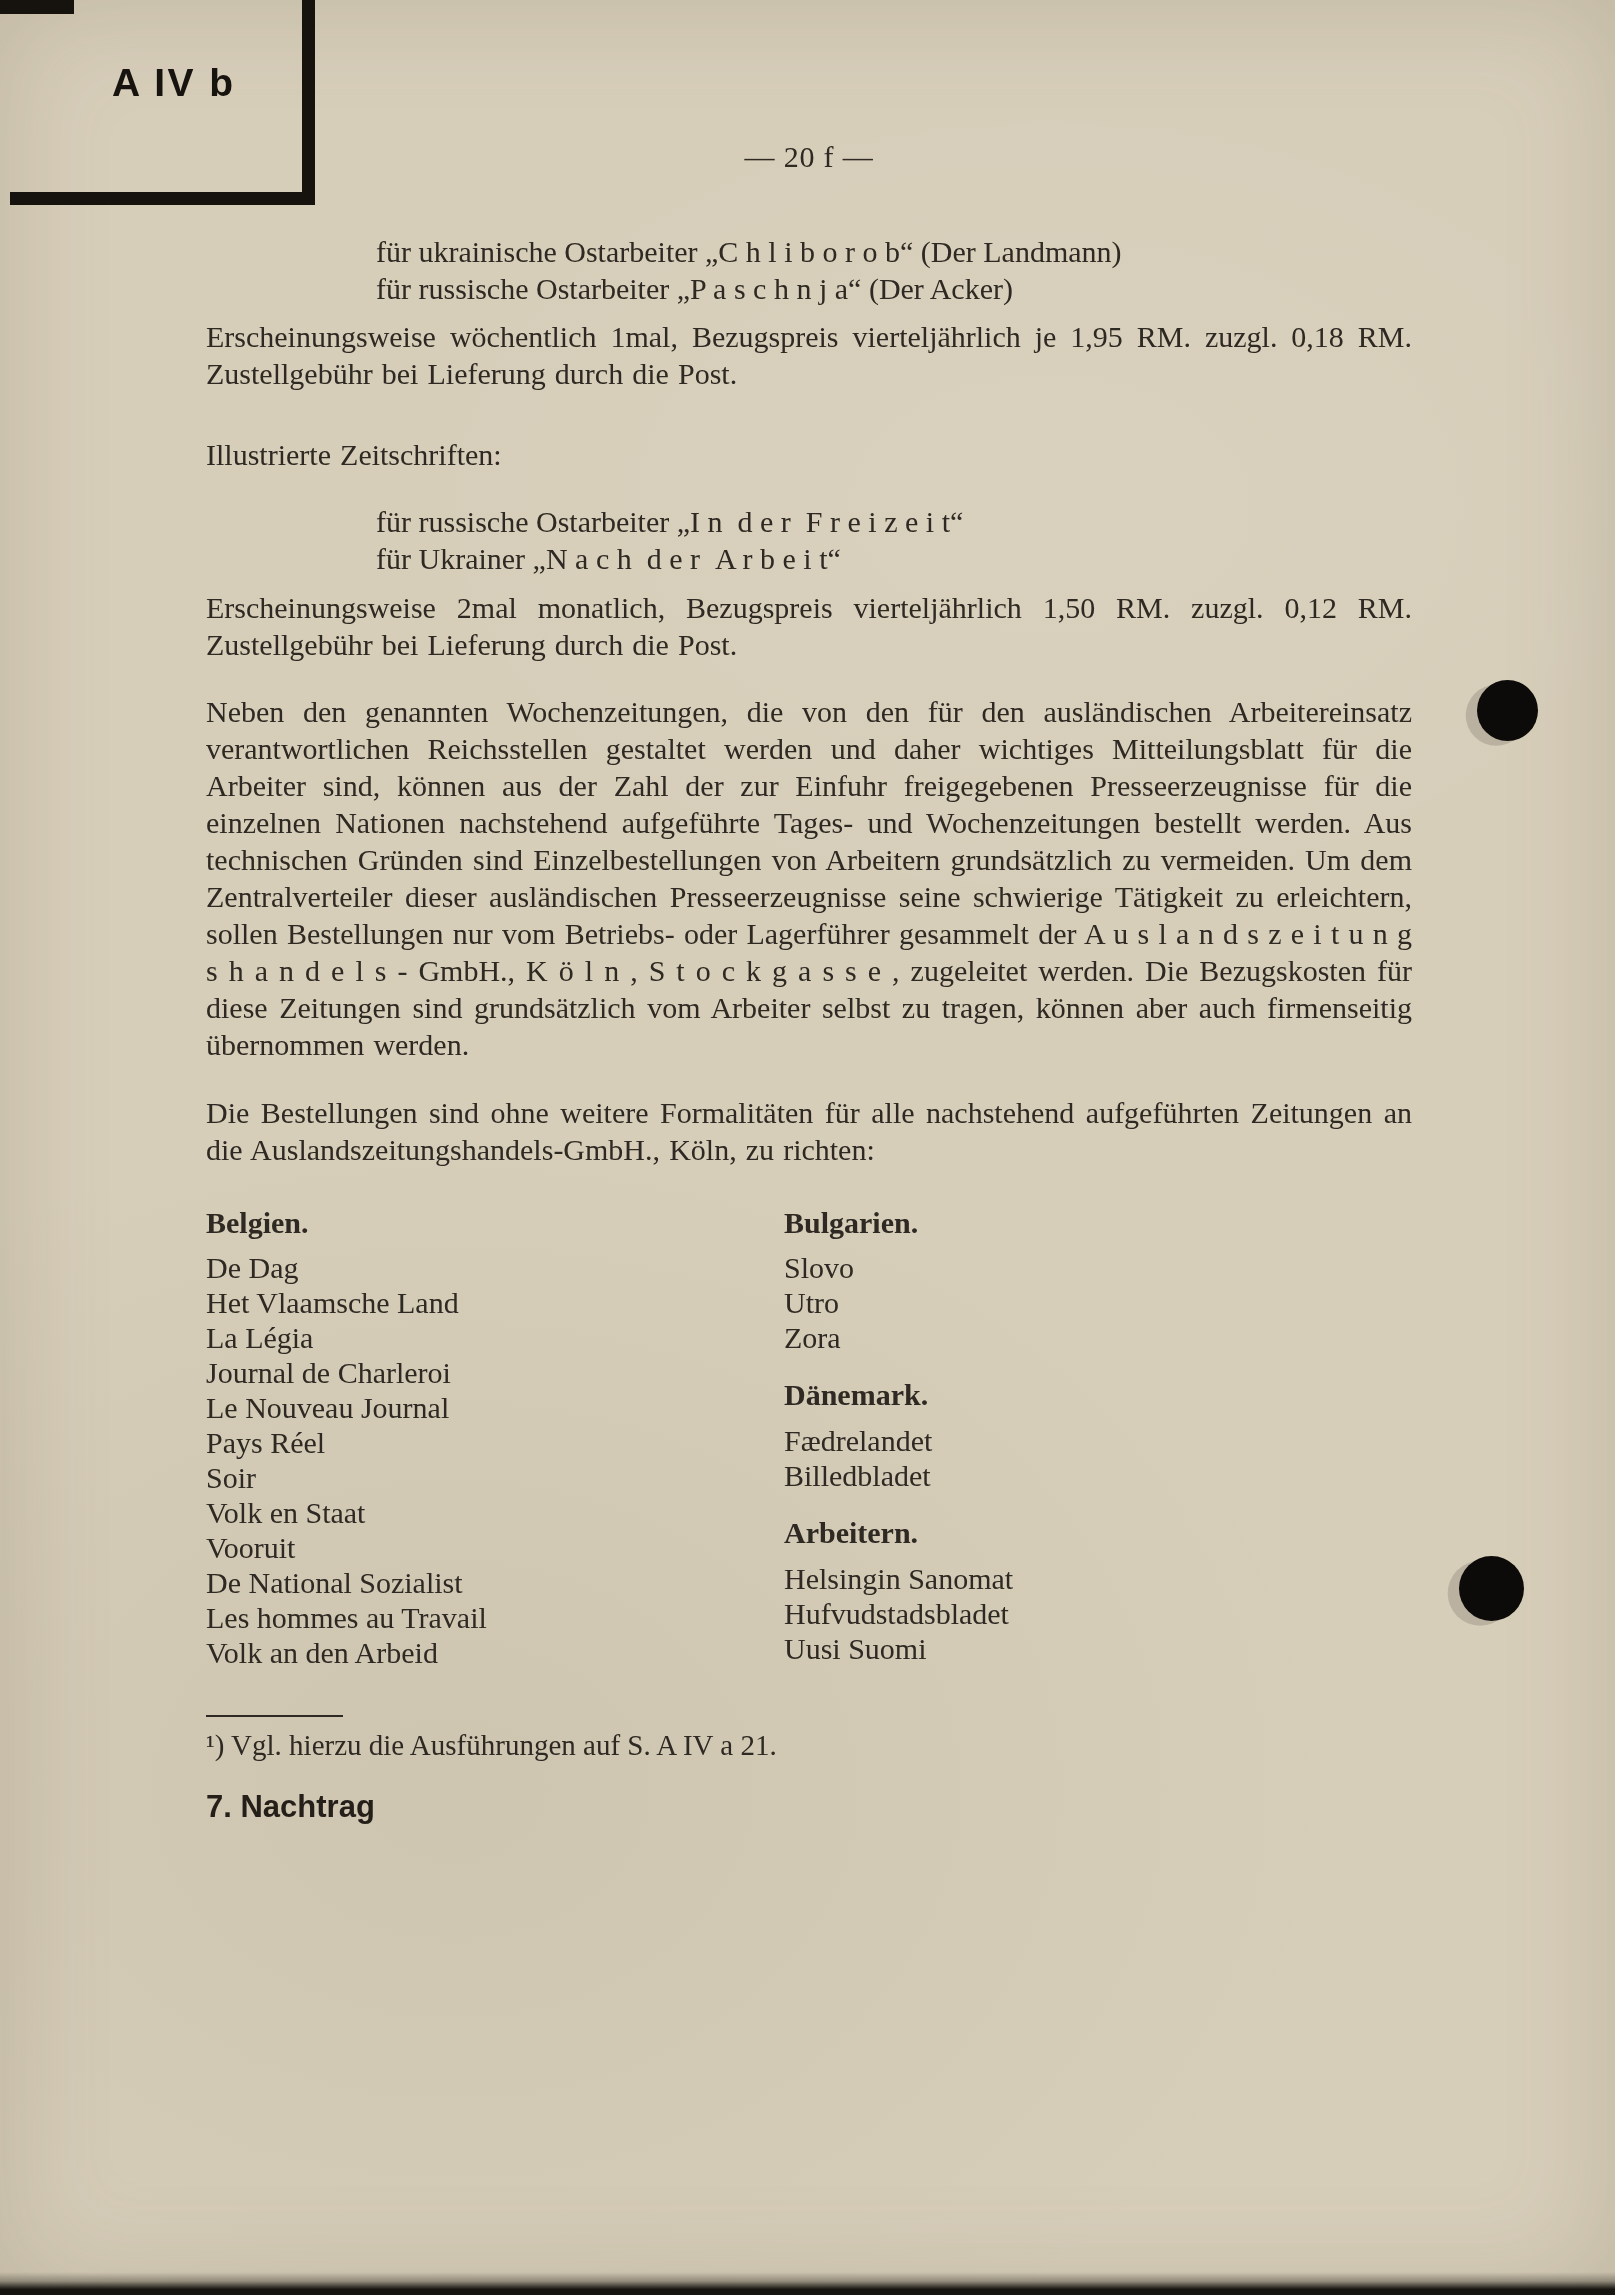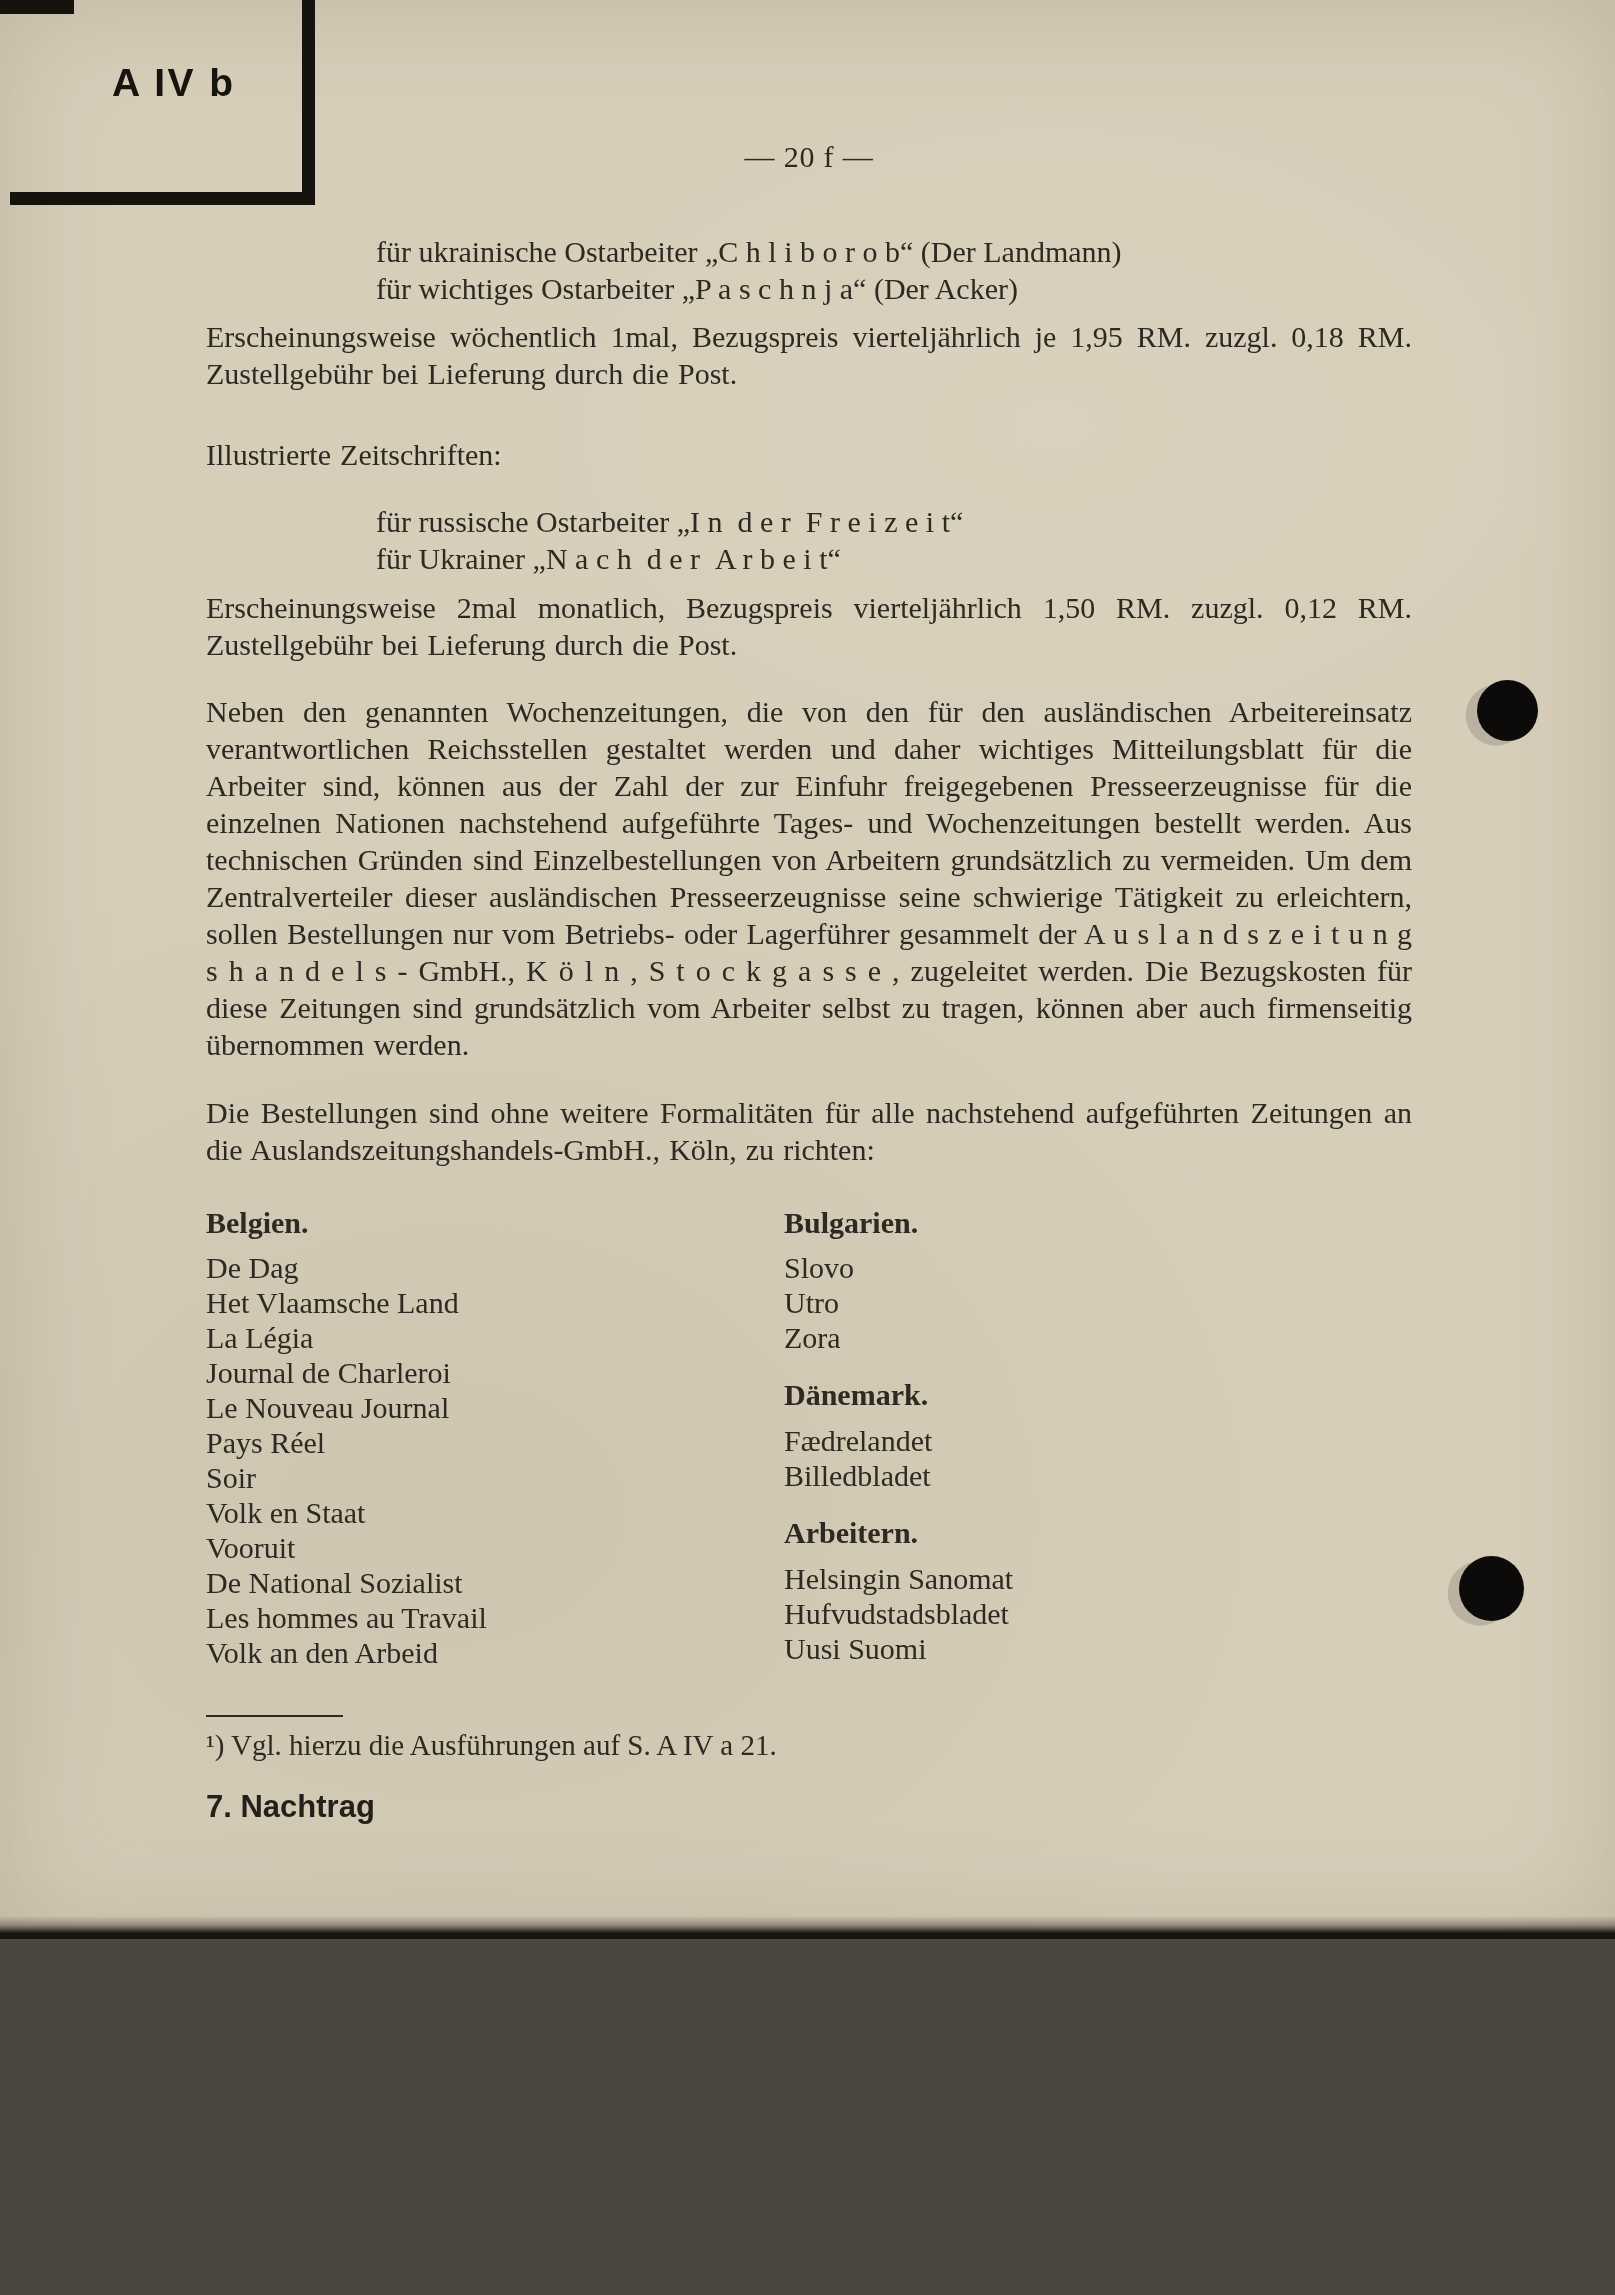--- a/index.html
+++ b/index.html
@@ -1,21 +1,21 @@
 <!DOCTYPE html>
 <html style="font-size:13px"><head>
 <meta charset="utf-8">
 <style>
   html, body { margin: 0; padding: 0; }
   body { background: #4a463e; }
 
   .page {
     position: relative;
     width: 1616px;
-    height: 1939px;
+    height: 2295px;
     margin: 0 auto;
     background:
       radial-gradient(1131px 727px at 65% 22%, rgba(255,252,240,0.06), rgba(0,0,0,0) 60%),
       radial-gradient(1374px 1050px at 28% 78%, rgba(92,80,58,0.07), rgba(0,0,0,0) 65%),
       #d7ceba;
     box-shadow: inset 0 0 113px rgba(96,84,62,0.20);
     font-family: "Liberation Serif", "DejaVu Serif", serif;
     color: #2e2922;
     overflow: hidden;
   }
@@ -123,21 +123,21 @@
   <div class="corner-topbar"></div>
   <div class="corner-frame"></div>
   <div class="corner-label">A IV b</div>
 
   <div class="page-number">— 20 f —</div>
 
   <div class="content">
 
     <div class="indent-block">
       <div class="spec-line">für ukrainische Ostarbeiter „C h l i b o r o b“ (Der Landmann)</div>
-      <div class="spec-line">für wichtiges Ostarbeiter „P a s c h n j a“ (Der Acker)</div>
+      <div class="spec-line">für russische Ostarbeiter „P a s c h n j a“ (Der Acker)</div>
     </div>
     <p class="para">Erscheinungsweise wöchentlich 1mal, Bezugspreis vierteljährlich je 1,95 RM. zuzgl. 0,18 RM. Zustellgebühr bei Lieferung durch die Post.</p>
 
     <p class="para label-line">Illustrierte Zeitschriften:</p>
     <div class="indent-block mt">
       <div class="spec-line">für russische Ostarbeiter „I n &nbsp;d e r &nbsp;F r e i z e i t“</div>
       <div class="spec-line">für Ukrainer „N a c h &nbsp;d e r &nbsp;A r b e i t“</div>
     </div>
     <p class="para">Erscheinungsweise 2mal monatlich, Bezugspreis vierteljährlich 1,50 RM. zuzgl. 0,12 RM. Zustellgebühr bei Lieferung durch die Post.</p>
 

